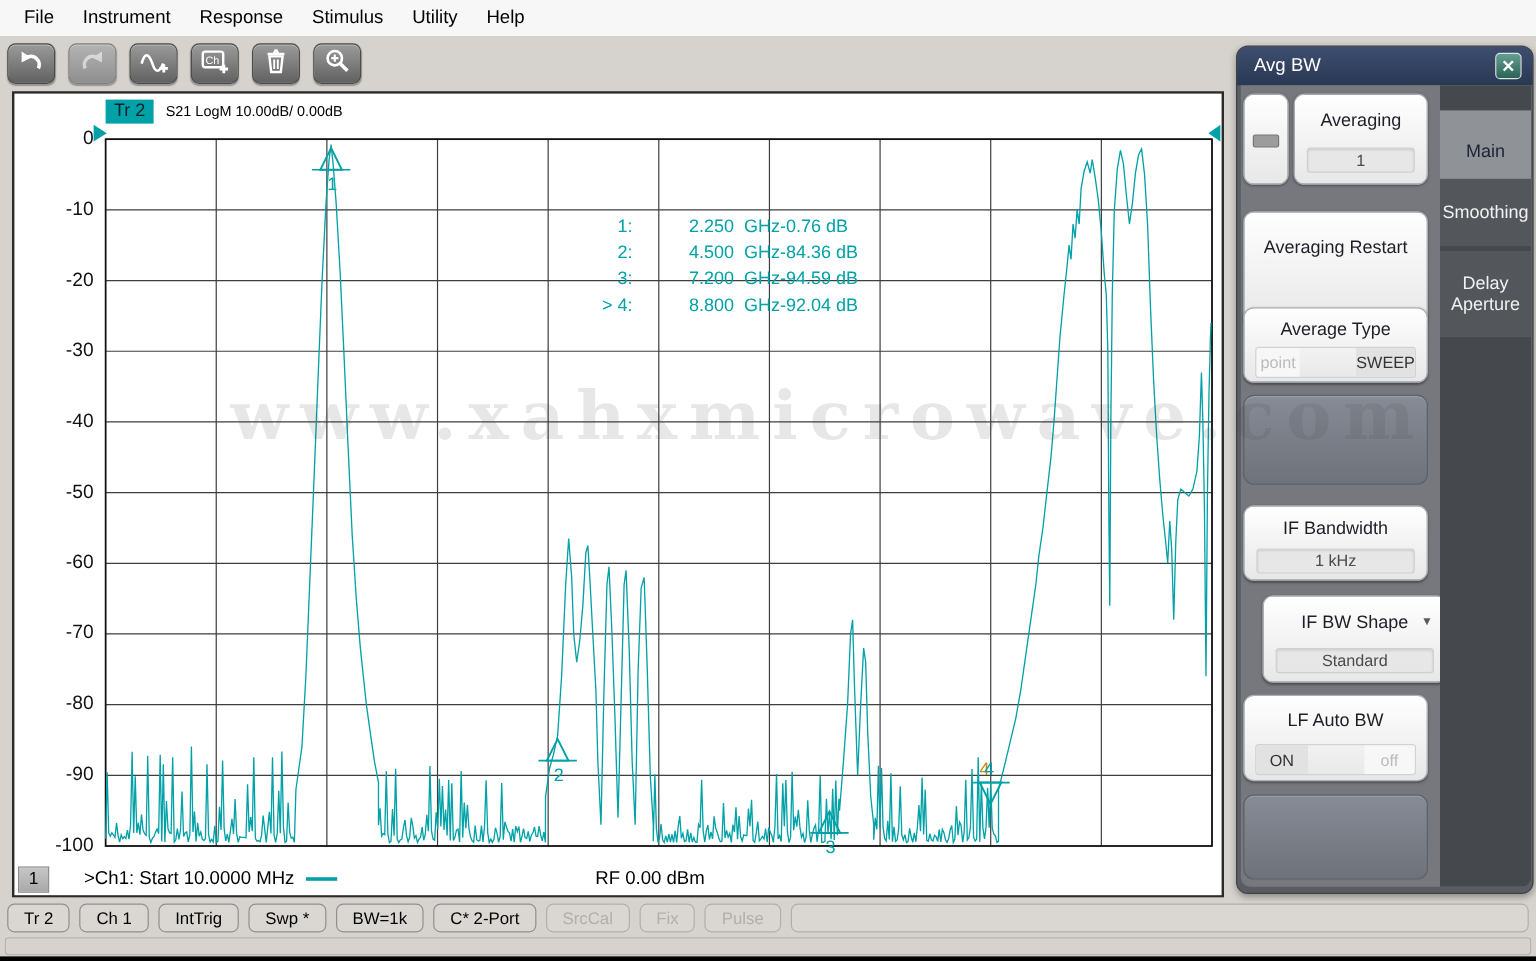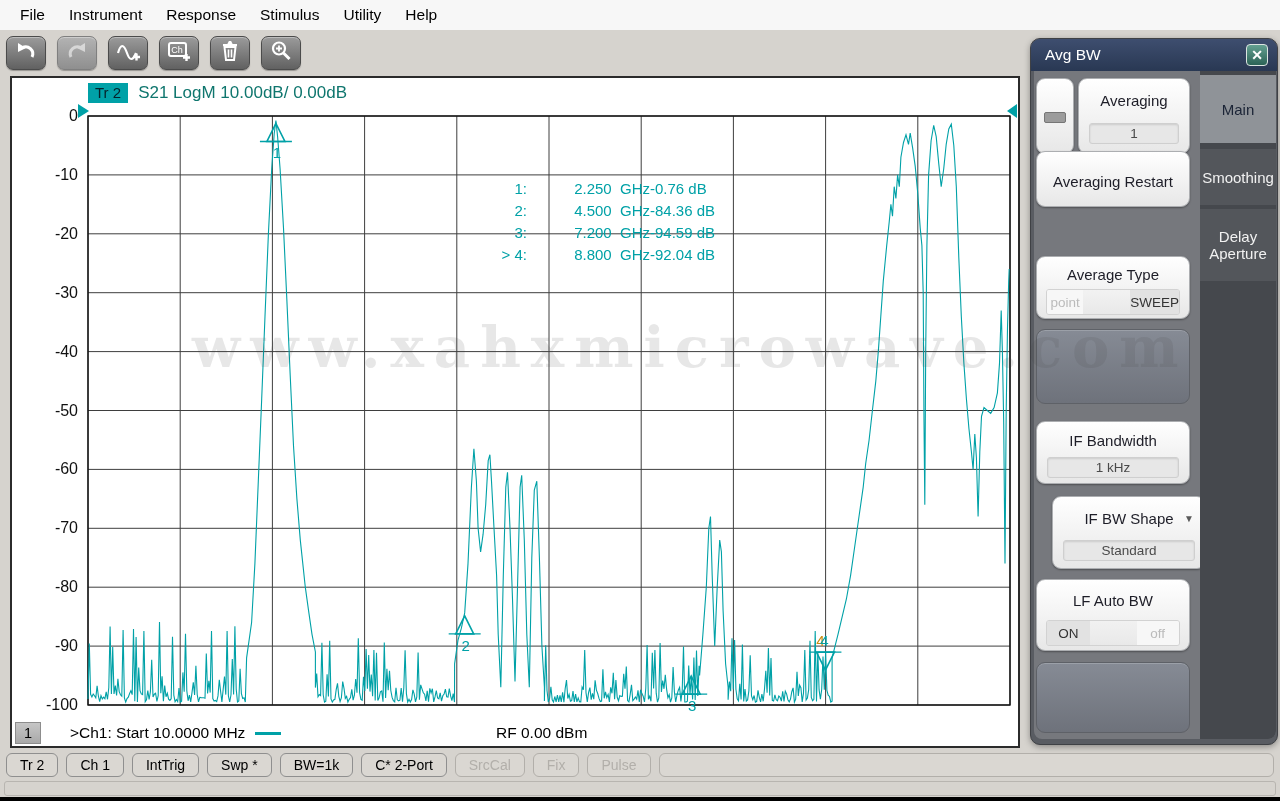--- a/index.html
+++ b/index.html
@@ -18,21 +18,21 @@
           background:linear-gradient(#9B9B9B,#616161); display:flex; align-items:center; justify-content:center;
           box-shadow:inset 0 1px 0 rgba(255,255,255,.35), 0 1px 1px rgba(0,0,0,.3); }
   .tbtn.off { background:linear-gradient(#B3B3B3,#8F8F8F); border-color:#7F7F7F; }
   .tbtn.off svg { opacity:.55; }
 
   
   .chart { position:absolute; left:10px; top:76px; width:1010px; height:672px; background:#fff;
            border:2px solid #2B2B2B; z-index:5; }
   .trace-header { position:absolute; left:76px; top:5px; display:flex; align-items:center; gap:10px; z-index:3; }
   .trace-badge { background:#00A1A7; color:#05222A; font-size:15px; padding:1px 7px 2px 7px; }
-  .trace-label { color:#0f766e; font-size:17px; }
+  .trace-label { color:#000000; font-size:12px; }
   #plot-svg { position:absolute; left:0; top:0; z-index:1; }
   #y-labels { position:absolute; left:0; top:0; z-index:2; }
   .ylab { position:absolute; left:14px; width:52px; text-align:right; font-size:16px; color:#111; }
   #marker-table { position:absolute; left:400px; top:100px; z-index:2; color:#00A1A7; font-size:15px; }
   .mrow { display:flex; height:22px; line-height:22px; }
   .mrow span { display:inline-block; white-space:pre; }
   .mc1 { width:115px; text-align:right; }
   .mc2 { width:123px; text-align:right; }
   .mc3 { width:106px; text-align:left; }
   .status-row { position:absolute; left:0; top:644px; width:100%; height:24px; font-size:15.5px; z-index:2; }
@@ -249,21 +249,21 @@
   <div class="panel-close">✕</div>
   <div class="panel-body">
     <div class="pleft">
       <div class="pbtn" style="left:2px; top:7px; width:38px; height:76px;">
         <span class="pill"></span>
       </div>
       <div class="pbtn" style="left:44px; top:7px; width:112px; height:76px;">
         <span class="blabel">Averaging</span>
         <span class="vfield" style="top:44px;">1</span>
       </div>
-      <div class="pbtn" style="left:2px; top:80px; width:154px; height:56px;">
+      <div class="pbtn" style="left:2px; top:105px; width:154px; height:96px;">
         <span class="blabel" style="padding-top:20px; white-space:pre-line;">Averaging Restart</span>
       </div>
       <div class="pbtn" style="left:2px; top:185px; width:154px; height:63px;">
         <span class="blabel" style="padding-top:8px;">Average Type</span>
         <span class="tgl" style="top:32px;">
           <span class="uns">point</span>
           <span class="sel">SWEEP</span>
         </span>
       </div>
       <div class="pbtn dark" style="left:2px; top:258px; width:154px; height:75px;"></div>
@@ -279,21 +279,21 @@
       <div class="pbtn" style="left:2px; top:508px; width:154px; height:72px;">
         <span class="blabel" style="padding-top:11px;">LF Auto BW</span>
         <span class="tgl" style="top:40px;">
           <span class="sel">ON</span>
           <span class="uns">off</span>
         </span>
       </div>
       <div class="pbtn dark" style="left:2px; top:591px; width:154px; height:71px;"></div>
     </div>
     <div class="ptabs">
-      <div class="ptab active" style="top:4px; height:68px;text-align:center;">Main</div>
+      <div class="ptab active" style="top:21px; height:68px;text-align:center;">Main</div>
       <div class="ptab" style="top:78px; height:56px;">Smoothing</div>
       <div class="ptab" style="top:138px; height:72px;">Delay Aperture</div>
     </div>
   </div>
 </div>
 
 <div class="watermark">www.xahxmicrowave.com</div>
 
 <div class="bottombar">
   <div id="bottom-tabs">

